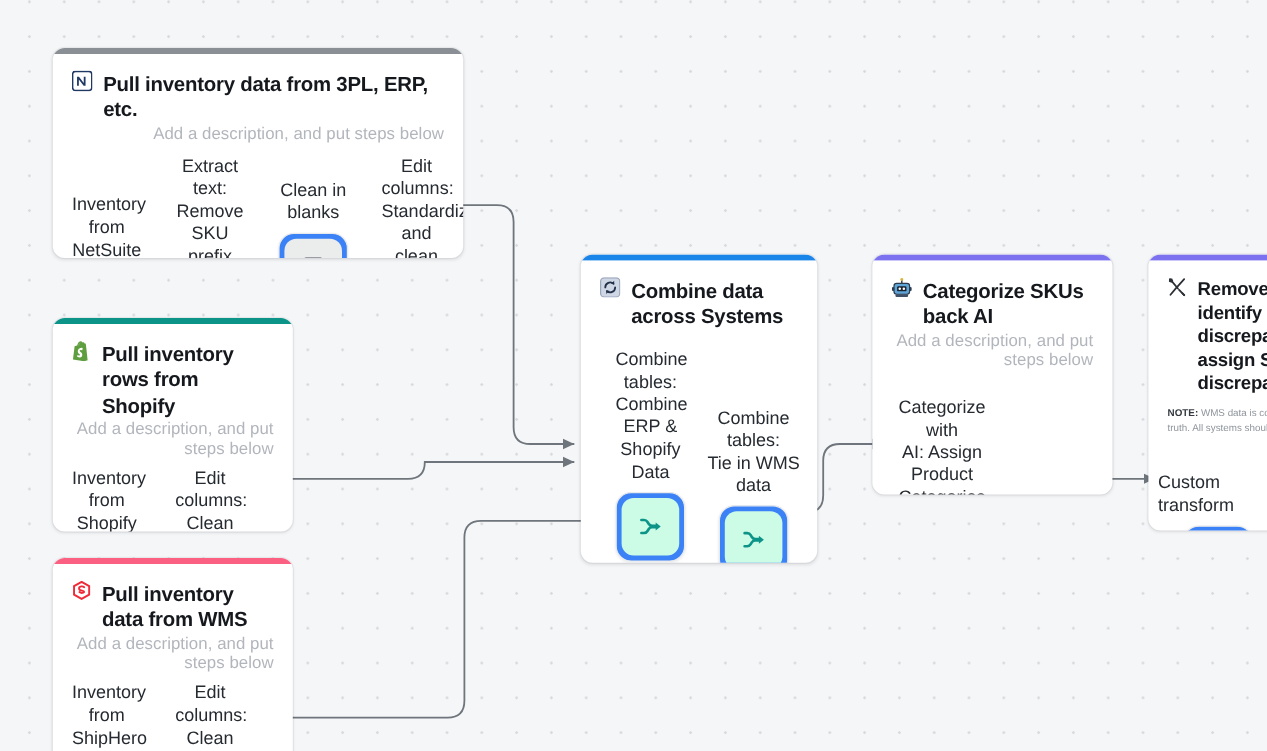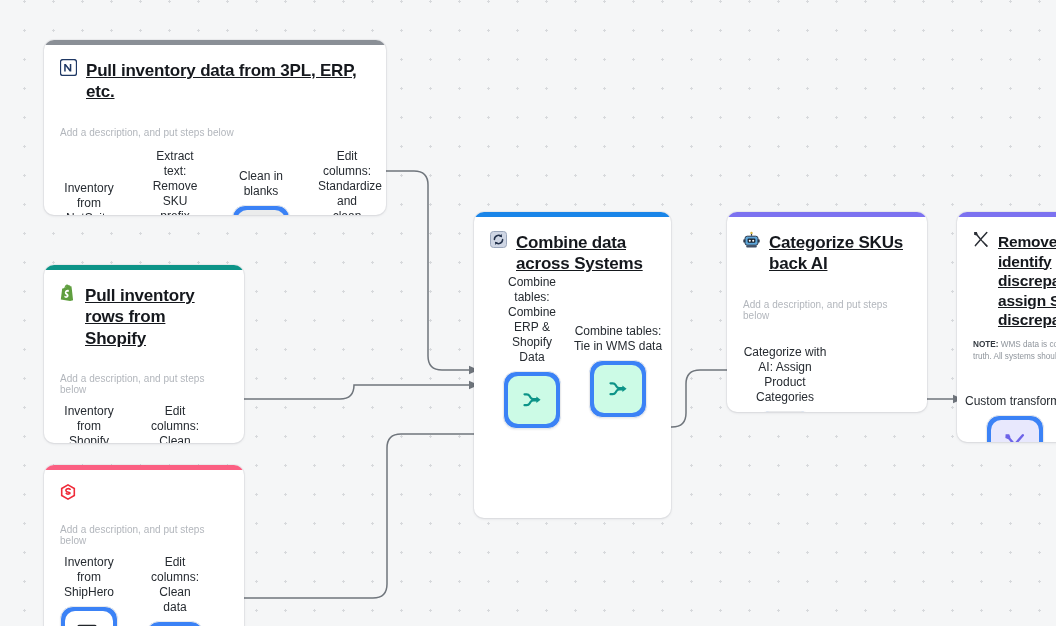--- a/index.html
+++ b/index.html
@@ -27,46 +27,46 @@
     box-shadow: 0 1px 3px rgba(16,24,40,.10), 0 0 0 1px rgba(16,24,40,.045);
     overflow: hidden;
   }
   .card-bar { height: 5px; width: 100%; }
   .card-body { padding: 14px 16px 16px 16px; }
   .card-title {
     display: flex; align-items: flex-start; gap: 9px;
     font-size: 17px; font-weight: bold; color: #15181d;
     line-height: 1.26; letter-spacing: -.2px;
   }
-  .card-title .ttxt { padding-top: 1px; text-decoration: underline; }
+  .card-title .ttxt { padding-top: 1px; }
   .card-title-sm { font-size: 15.5px; }
   .card-desc {
-    margin-top: 24px;
-    font-size: 10px; color: #b2b6bc; letter-spacing: .05px;
+    margin-top: 0;
+    font-size: 14px; color: #b2b6bc; letter-spacing: .05px; text-align: right;
   }
   .bullets { margin-top: 9px; list-style: none; }
   .bullets li {
     position: relative; padding-left: 13px; margin-bottom: 7px;
     font-size: 8.6px; color: #9aa0a7;
   }
   .bullets li:before {
     content: ""; position: absolute; left: 3px; top: 4px;
     width: 3px; height: 3px; background: #b9bdc3;
   }
   .note { margin-top: 9px; font-size: 8.2px; color: #8f959c; line-height: 1.5; }
   .note b { color: #343a41; }
 
   .steps { position: relative; }
   .step {
     position: absolute;
     width: 58px;
     text-align: center;
   }
   .step-label {
-    font-size: 12px; color: #262b31; line-height: 1.26;
+    font-size: 15px; color: #262b31; line-height: 1.26;
     margin-bottom: 6px; white-space: pre-line; font-weight: 500;
   }
   .node {
     width: 58px; height: 58px;
     border-radius: 13px;
     background: #3b82f6;
     border: 1px solid #e9eaec;
     box-shadow: 0 1px 2px rgba(16,24,40,.07);
     display: flex; align-items: center; justify-content: center;
     padding: 4px;
@@ -250,20 +250,21 @@
   <div class="card" style="left:44px; top:465px; width:200px; height:178px;">
     <div class="card-bar" style="background:#fb5f82"></div>
     <div class="card-body">
       <div class="card-title">
         <span style="flex:0 0 auto;">
           <svg width="16" height="16" viewBox="0 0 16 16">
             <path d="M8 .9 L14.3 4.45 v7.1 L8 15.1 L1.7 11.55 v-7.1 z" fill="none" stroke="#ef2b39" stroke-width="1.6"></path>
             <path d="M10.2 5.3 c-.7-.55-1.6-.75-2.5-.6 -1.2.2-1.9 1.05-1.8 1.95 .12 1.05 1.35 1.3 2.5 1.5 1.15.2 1.6.45 1.65.9 .05.5-.55.95-1.45 1.05 -.95.1-1.8-.2-2.4-.7" fill="none" stroke="#ef2b39" stroke-width="1.55" stroke-linecap="round"></path>
           </svg>
         </span>
+        <span class="ttxt">Pull inventory data from WMS</span>
       </div>
       <div class="card-desc">Add a description, and put steps below</div>
 
       <div class="steps" style="height:96px; margin-top:9px;">
         <div class="step" style="left:0px; top:0px;">
           <div class="step-label">Inventory from
 ShipHero</div>
           <div class="node">
               <div class="node-inner n-white">
             <svg width="28" height="28" viewBox="0 0 28 28">
@@ -294,36 +295,36 @@
               <rect x="7.6" y="10.6" width="5.2" height="7" rx="1" fill="#1f8cf5"></rect>
               <rect x="15.2" y="10.6" width="5.2" height="7" rx="1" fill="#1f8cf5"></rect>
             </svg>
           </div>
             </div>
         </div>
       </div>
     </div>
   </div>
 
-  <div class="card" style="left:474px; top:212px; width:197px; height:306px;">
+  <div class="card" style="left:484px; top:212px; width:197px; height:257px;">
     <div class="card-bar" style="background:#1a85e8"></div>
     <div class="card-body">
       <div class="card-title">
         <span style="flex:0 0 auto;">
           <svg width="17" height="17" viewBox="0 0 17 17">
             <rect x="0.5" y="0.5" width="16" height="16" rx="3" fill="#cfd6e4" stroke="#9aa6bb" stroke-width="1"></rect>
             <path d="M4.4 8.5 a4.1 4.1 0 0 1 6.9 -3.0 M12.6 8.5 a4.1 4.1 0 0 1 -6.9 3.0" fill="none" stroke="#22304a" stroke-width="1.5" stroke-linecap="round"></path>
             <path d="M11.8 3.0 l0 2.7 l-2.7 0 z" fill="#22304a"></path>
             <path d="M5.2 14.0 l0 -2.7 l2.7 0 z" fill="#22304a"></path>
           </svg>
         </span>
         <span class="ttxt">Combine data across Systems</span>
       </div>
 
-      <div class="steps" style="height:125px; margin-top:0;">
+      <div class="steps" style="height:125px; margin-top:16px;">
         <div class="step" style="left:13px; top:0px;">
           <div class="step-label">Combine tables:
 Combine ERP &amp;
 Shopify Data</div>
           <div class="node">
               <div class="node-inner n-mint">
             <svg width="28" height="28" viewBox="0 0 28 28">
               <path d="M6.5 8.3 h2.2 a3.4 3.4 0 0 1 2.9 1.7 l.9 1.5 a3.4 3.4 0 0 0 2.9 1.7 h3.4" fill="none" stroke="#0d9488" stroke-width="2.2" stroke-linecap="round"></path>
               <path d="M6.5 19.2 h2.2 a3.4 3.4 0 0 0 2.9 -1.7 l.9 -1.5 a3.4 3.4 0 0 1 2.9 -1.7 h3.4" fill="none" stroke="#0d9488" stroke-width="2.2" stroke-linecap="round"></path>
               <path d="M18.4 10.4 L22.6 13.75 L18.4 17.1 z" fill="#0d9488"></path>

